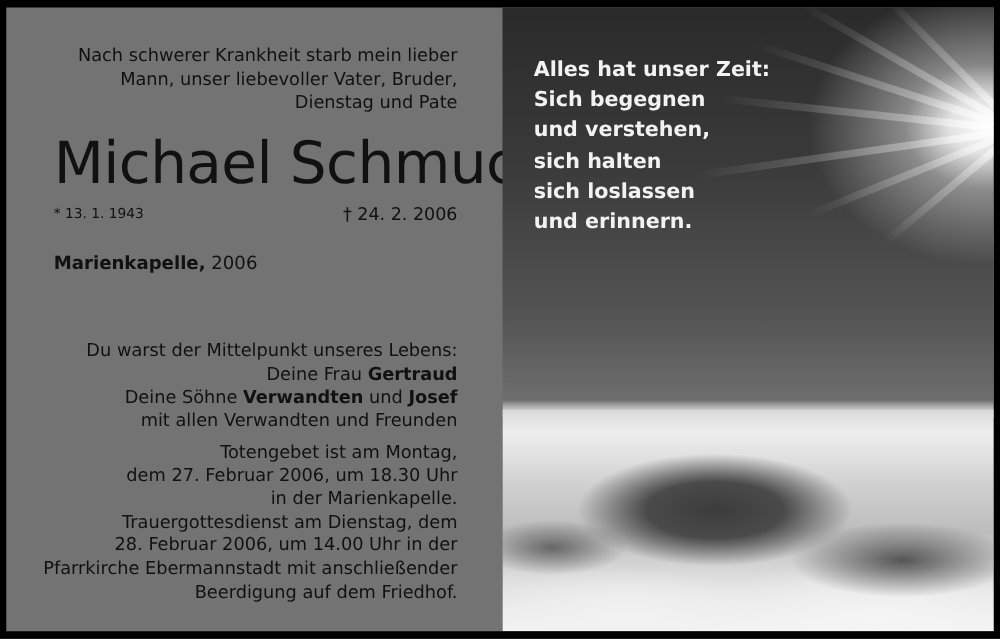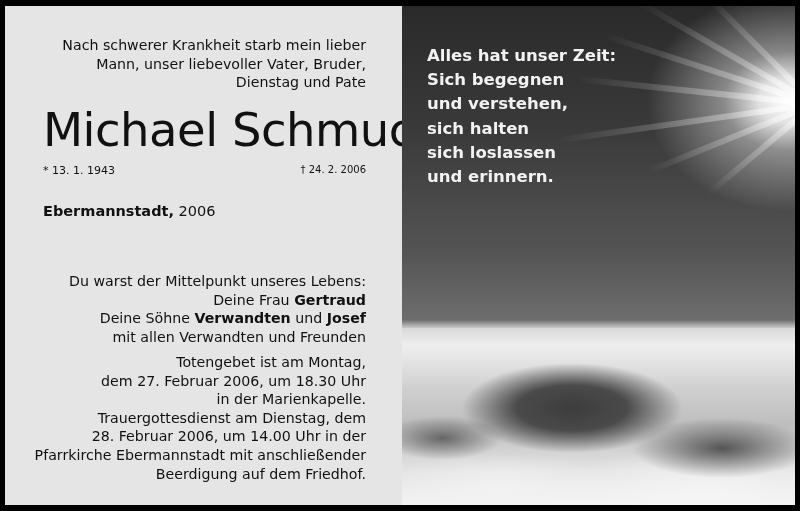--- a/index.html
+++ b/index.html
@@ -1,18 +1,18 @@
 <!DOCTYPE html>
 <html><head>
 <meta charset="utf-8">
 <style>
   html, body { margin:0; padding:0; }
   body { width:800px; height:511px; background:#000; position:relative; overflow:hidden;
          font-family:"DejaVu Sans", "Liberation Sans", sans-serif; }
-  .frame { position:absolute; left:5px; top:6px; width:790px; height:499px; background:#e5e5e5; overflow:hidden; }
+  .frame { position:absolute; left:5px; top:6px; width:790px; height:499px; background:#737373; overflow:hidden; }
   .left { position:absolute; left:0; top:0; width:397px; height:499px; color:#111; }
   .photo { position:absolute; left:397px; top:0; width:393px; height:499px; overflow:hidden;
            background:
              radial-gradient(ellipse 140px 110px at 385px 95px, rgba(255,255,255,1) 0%, rgba(255,255,255,.85) 20%, rgba(220,220,220,.5) 45%, rgba(160,160,160,0) 100%),
              linear-gradient(180deg, #2a2a2a 0%, #3a3a3a 25%, #555 50%, #6e6e6e 63%, #7a7a7a 66%);
   }
   .rays { position:absolute; right:-20px; top:95px; width:0; height:0; }
   .ray { position:absolute; right:0; top:0; height:6px; transform-origin:100% 50%;
          background:linear-gradient(90deg, rgba(255,255,255,0) 0%, rgba(255,255,255,.35) 70%, rgba(255,255,255,.8) 100%); }
   .clouds { position:absolute; left:0; top:322px; width:393px; height:177px;
@@ -25,42 +25,42 @@
       linear-gradient(180deg, #d9d9d9 0%, #eeeeee 10%, #cfcfcf 35%, #bdbdbd 55%, #e3e3e3 80%, #f3f3f3 100%);
   }
   .cloud-top { position:absolute; left:0; top:314px; width:393px; height:14px;
     background:linear-gradient(180deg, rgba(120,120,120,0) 0%, #cfcfcf 60%, #e0e0e0 100%); }
   .poem { position:absolute; left:25px; top:38px; color:#f2f2f2; font-weight:bold; font-size:16.5px; line-height:24.2px; }
   .poem div { white-space:nowrap; }
   .r { text-align:right; position:absolute; right:36px; font-size:14.2px; line-height:18.6px; }
   .intro { top:30px; }
   .name { position:absolute; left:38px; top:96px; font-size:46.5px; font-weight:normal; letter-spacing:-0.5px; line-height:56px; white-space:nowrap; }
   .birth { position:absolute; left:38px; top:158px; font-size:11px; }
-  .death { position:absolute; right:36px; top:158px; font-size:10px; }
+  .death { position:absolute; right:36px; top:158px; font-size:14px; }
   .place { position:absolute; left:38px; top:197px; font-size:14.5px; }
   .place b { font-weight:bold; }
   .mourners { top:244px;margin-top:22px; }
   .service { top:347px; }
   .r div, .r span { white-space:nowrap; }
   b { font-weight:bold; }
 </style>
 </head>
 <body>
 
 <div class="frame">
   <div class="left">
     <div class="r intro">
       <div>Nach schwerer Krankheit starb mein lieber</div>
       <div>Mann, unser liebevoller Vater, Bruder,</div>
       <div>Dienstag und Pate</div>
     </div>
     <div class="name">Michael Schmuck</div>
     <div class="birth">* 13. 1. 1943</div>
     <div class="death">† 24. 2. 2006</div>
-    <div class="place"><b>Ebermannstadt,</b><span> 2006</span></div>
+    <div class="place"><b>Marienkapelle,</b><span> 2006</span></div>
     <div class="r mourners">
       <div>Du warst der Mittelpunkt unseres Lebens:</div>
       <div><span>Deine Frau </span><b>Gertraud</b></div>
       <div><span>Deine Söhne </span><b>Verwandten</b><span> und </span><b>Josef</b></div>
       <div>mit allen Verwandten und Freunden</div>
     </div>
     <div class="r service">
       <div>Totengebet ist am Montag,</div>
       <div>dem 27. Februar 2006, um 18.30 Uhr</div>
       <div>in der Marienkapelle.</div>

